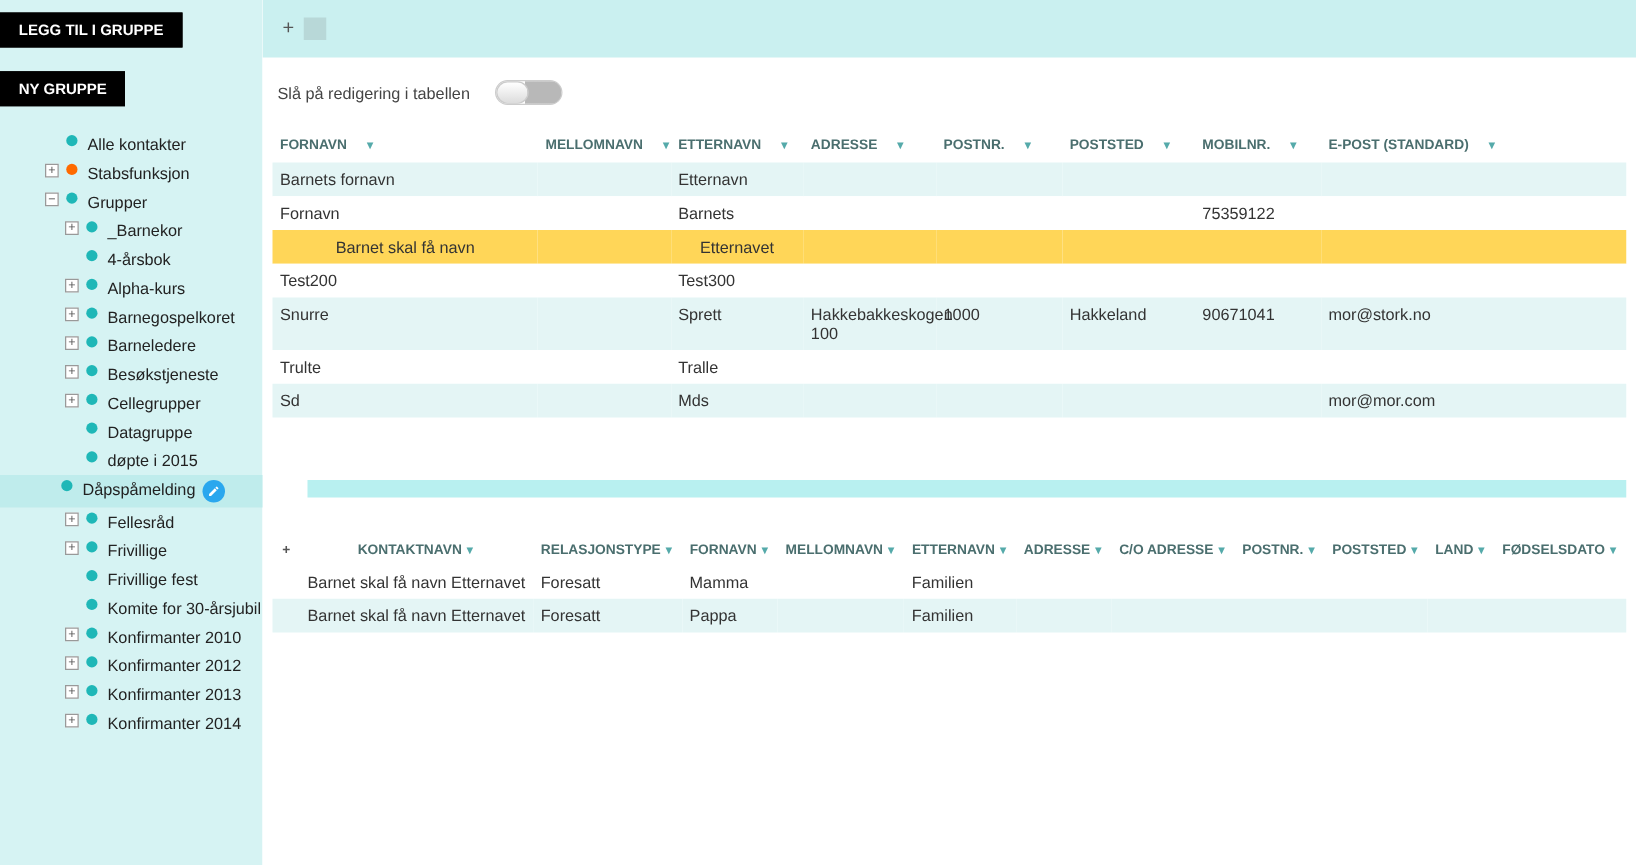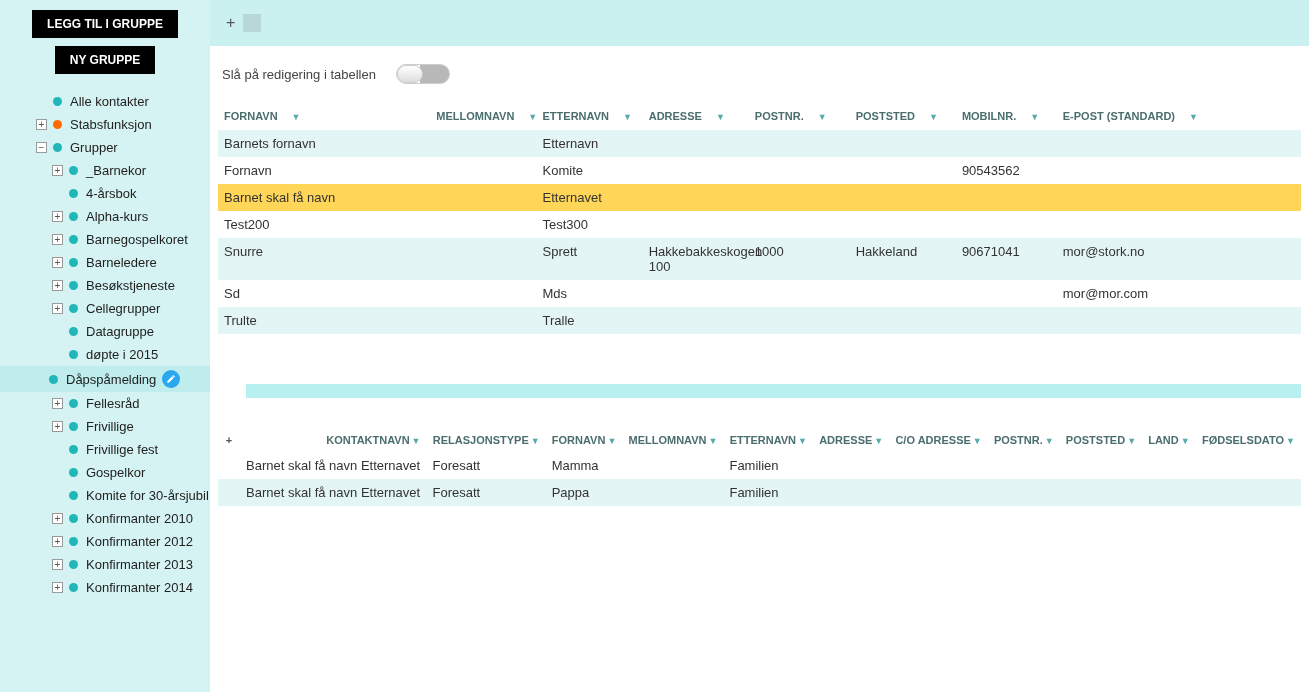--- a/index.html
+++ b/index.html
@@ -7,27 +7,27 @@
   body { display:flex; background:#fff; }
 
   
   .sidebar {
     width:210px;
     background:#d6f3f3;
     flex:0 0 210px;
     padding-top:10px;
     height:100%;
   }
-  .sidebar .btnrow { display:flex; justify-content:center; margin-bottom:8px; }
+  .sidebar .btnrow { display:flex; margin-bottom:19px; }
   .sidebar .btn {
     background:#000; color:#fff; font-weight:bold; font-size:12px;
     padding:6px 14px; border:1px solid #000;
   }
   .tree { margin-top:16px; }
-  .tree-item { display:flex; align-items:center; padding:4px 0; font-size:13px; color:#222; }
+  .tree-item { display:flex; padding:4px 0; font-size:13px; color:#222; }
   .tree-item.level0 { padding-left:36px; }
   .tree-item.level1 { padding-left:52px; }
   .toggle { width:11px; height:11px; display:flex; align-items:center; justify-content:center; border:1px solid #999; color:#555; font-size:10px; line-height:1; margin-right:6px; background:#fff;}
   .toggle.spacer { border:none; background:transparent;}
   .dot { width:9px; height:9px; border-radius:50%; margin-right:8px; flex:0 0 9px;}
   .teal { background:#1fb7b7; }
   .orange { background:#ff6a00; }
   .tree-item.selected { background:#bfecec; position:relative;padding-left:32px;}
   .edit-badge {
     width:18px; height:18px; background:#2aa7ee; border-radius:50%;
@@ -67,27 +67,27 @@
     text-align:left; font-size:11px; font-weight:bold; text-transform:uppercase;
     color:#4a6e6e; padding:8px 6px; white-space:nowrap;
   }
   .table th .arr { color:#5aa; font-size:9px; margin-left:14px;}
   .table td {
     padding:6px 6px; font-size:13px; white-space:normal; vertical-align:top;
   }
   .table tbody tr:nth-child(odd) td { background:#e4f5f5; }
   .table tbody tr:nth-child(even) td { background:#ffffff; }
   .table tbody tr.beige td { background:#fff2d8 !important; }
-  .table tbody tr.gold td { background:#ffd658 !important; }
+  .table tbody tr.gold td { background:#ffd658 !important;text-align:center; }
 
   .spacer-band { height:14px; background:#b8f0f0; margin:50px 0 30px 28px;}
 
   .table2 { width:100%; border-collapse:collapse; table-layout:auto;}
   .table2 th {
-    text-align:right; font-size:11px; font-weight:bold; text-transform:uppercase;
+    text-align:center; font-size:11px; font-weight:bold; text-transform:uppercase;
     color:#4a6e6e; padding:6px 6px; white-space:nowrap;
   }
   .table2 th .arr { color:#5aa; font-size:9px; margin-left:2px;}
   .table2 td { padding:6px 6px; font-size:13px; white-space:nowrap;margin-top:21px;}
   .table2 tbody tr:nth-child(odd) td { background:#ffffff; }
   .table2 tbody tr:nth-child(even) td { background:#e4f5f5; }
   .table2 .plus-head { width:22px; text-align:center; color:#555;}
 
 </style>
 </head>
@@ -181,25 +181,20 @@
         </div>
         <div class="tree-item level1">
           <span class="toggle">+</span>
           <span class="dot teal"></span>
           <span>Frivillige</span>
         </div>
         <div class="tree-item level1">
           <span class="toggle spacer"></span>
           <span class="dot teal"></span>
           <span>Frivillige fest</span>
-        </div>
-        <div class="tree-item level1">
-          <span class="toggle spacer"></span>
-          <span class="dot teal"></span>
-          <span>Gospelkor</span>
         </div>
         <div class="tree-item level1">
           <span class="toggle spacer"></span>
           <span class="dot teal"></span>
           <span>Komite for 30-årsjubil</span>
         </div>
         <div class="tree-item level1" style="padding-left: 52px;">
           <span class="toggle">+</span>
           <span class="dot teal"></span>
           <span>Konfirmanter 2010</span>
@@ -267,25 +262,25 @@
             <td>Etternavn</td>
             <td></td>
             <td></td>
             <td></td>
             <td></td>
             <td></td>
           </tr>
           <tr>
             <td>Fornavn</td>
             <td></td>
-            <td>Komite</td>
-            <td></td>
-            <td></td>
-            <td></td>
-            <td>90543562</td>
+            <td>Barnets</td>
+            <td></td>
+            <td></td>
+            <td></td>
+            <td>75359122</td>
             <td></td>
           </tr>
           <tr class="gold">
             <td>Barnet skal få navn</td>
             <td></td>
             <td>Etternavet</td>
             <td></td>
             <td></td>
             <td></td>
             <td></td>
@@ -305,38 +300,38 @@
             <td>Snurre</td>
             <td></td>
             <td>Sprett</td>
             <td>Hakkebakkeskogen 100</td>
             <td>1000</td>
             <td>Hakkeland</td>
             <td>90671041</td>
             <td>mor@stork.no</td>
           </tr>
           <tr>
+            <td>Trulte</td>
+            <td></td>
+            <td>Tralle</td>
+            <td></td>
+            <td></td>
+            <td></td>
+            <td></td>
+            <td></td>
+          </tr>
+          <tr>
             <td>Sd</td>
             <td></td>
             <td>Mds</td>
             <td></td>
             <td></td>
             <td></td>
             <td></td>
             <td>mor@mor.com</td>
-          </tr>
-          <tr>
-            <td>Trulte</td>
-            <td></td>
-            <td>Tralle</td>
-            <td></td>
-            <td></td>
-            <td></td>
-            <td></td>
-            <td></td>
           </tr>
         </tbody>
     </table>
 
     <div class="spacer-band"></div>
 
     <table class="table2">
       <thead>
           <tr id="sec-head">
             <th class="plus-head">+</th>

